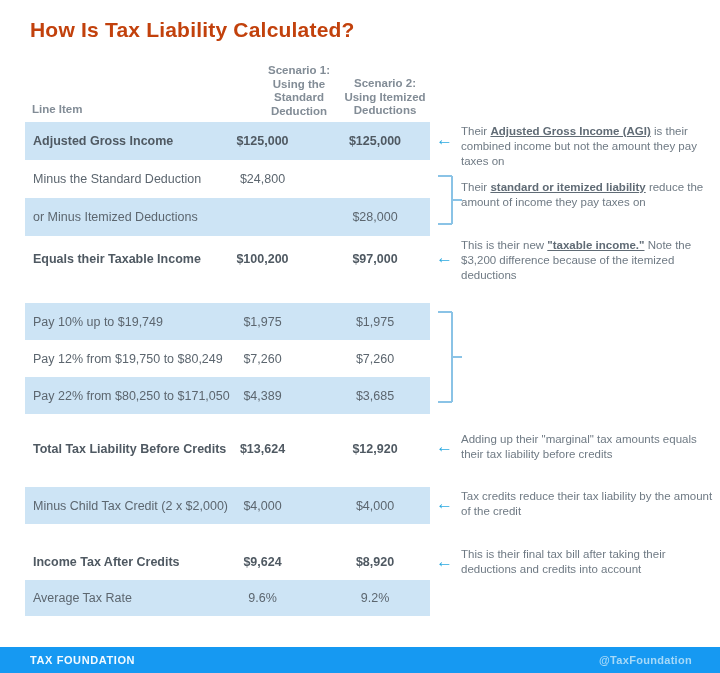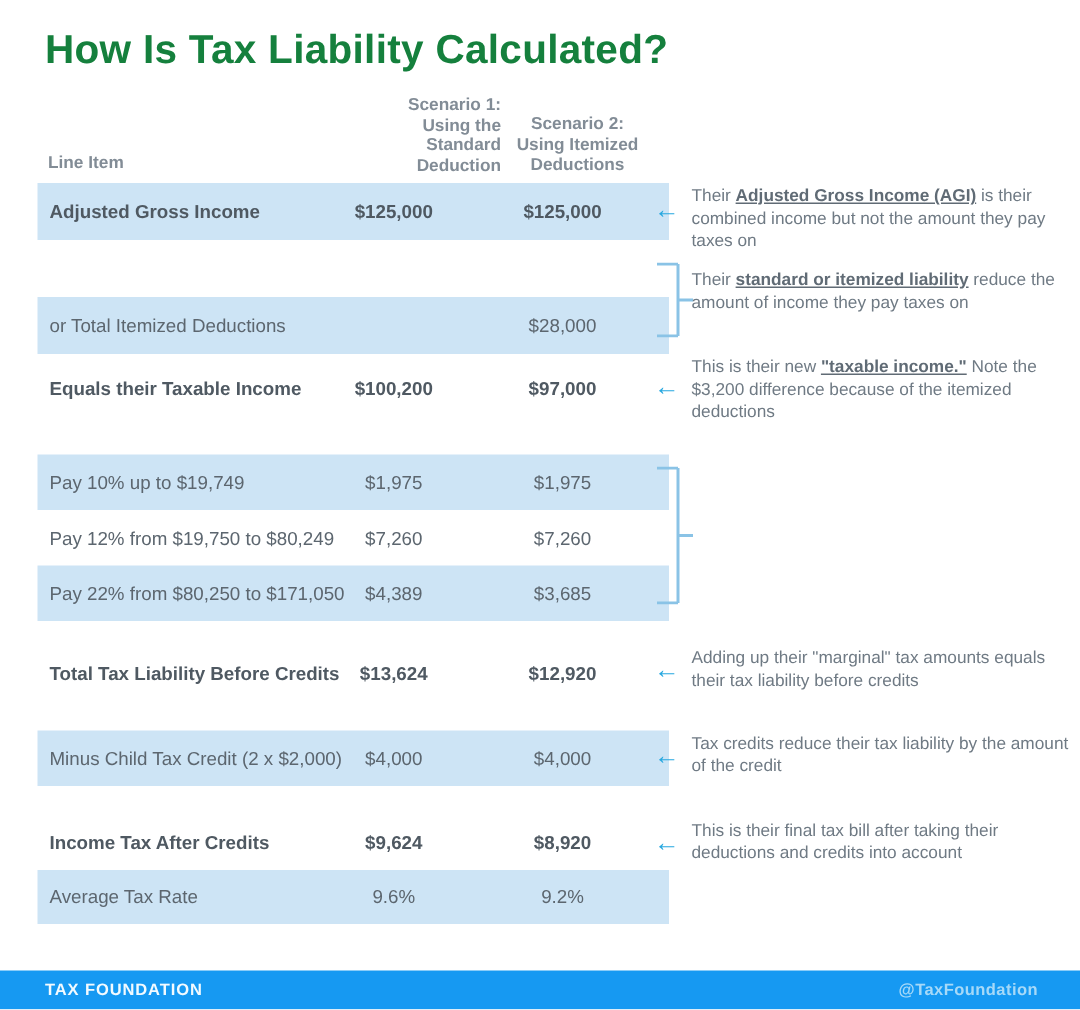--- a/index.html
+++ b/index.html
@@ -1,34 +1,34 @@
 <!DOCTYPE html>
 <html><head>
 <meta charset="utf-8">
 <style>
   html,body{margin:0;padding:0;background:#f6f6f6;}
   .page{
     position:relative;width:720px;height:673px;background:#ffffff;
     font-family:"Liberation Sans","DejaVu Sans",sans-serif;overflow:hidden;
   }
   .title{
-    position:absolute;left:30px;top:18px;font-size:27px;font-weight:700;color:#15803d;
+    position:absolute;left:30px;top:18px;font-size:21px;font-weight:700;color:#c2410c;
     letter-spacing:.2px;
   }
   
   .col-head{
     position:absolute;color:#828c96;font-weight:700;font-size:11.5px;line-height:1.18;
     text-align:center;white-space:pre-line;
   }
   .head-line-item{left:32px;top:103px;text-align:left;}
-  .head-s1{left:240px;top:64px;width:94px;text-align:right;}
+  .head-s1{left:252px;top:64px;width:94px;}
   .head-s2{left:332px;top:77px;width:106px;}
   
   .row{position:absolute;left:25px;width:405px;height:38px;}
-  .row.shaded{background:#cde4f5;padding-left:16px;}
+  .row.shaded{background:#cde4f5;}
   .lbl{
     position:absolute;left:8px;top:50%;transform:translateY(-50%);
     font-size:12.5px;color:#5c666f;
   }
   .v{
     position:absolute;top:50%;transform:translateY(-50%);
     font-size:12.5px;color:#5c666f;text-align:center;
   }
   .v1{left:180px;width:115px;}
   .v2{left:305px;width:90px;}
@@ -71,22 +71,27 @@
 Deduction</div>
   <div class="col-head head-s2">Scenario 2:
 Using Itemized
 Deductions</div>
 
   <div class="row shaded emph" style="top:122px">
     <span class="lbl">Adjusted Gross Income</span>
     <span class="v v1">$125,000</span>
     <span class="v v2">$125,000</span>
   </div>
+  <div class="row" style="top:160px">
+    <span class="lbl">Minus the Standard Deduction</span>
+    <span class="v v1">$24,800</span>
+    <span class="v v2"></span>
+  </div>
   <div class="row shaded" style="top:198px">
-    <span class="lbl">or Total Itemized Deductions</span>
+    <span class="lbl">or Minus Itemized Deductions</span>
     <span class="v v1"></span>
     <span class="v v2">$28,000</span>
   </div>
   <div class="row emph" style="top:240px">
     <span class="lbl">Equals their Taxable Income</span>
     <span class="v v1">$100,200</span>
     <span class="v v2">$97,000</span>
   </div>
   <div class="row shaded" style="top:303px;height:37px">
     <span class="lbl">Pay 10% up to $19,749</span>

